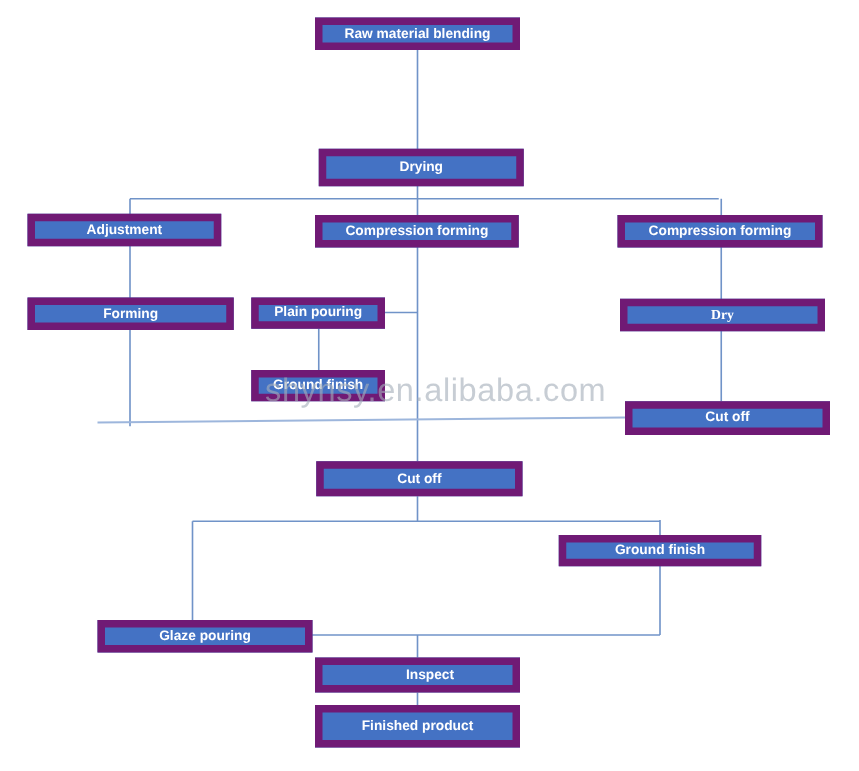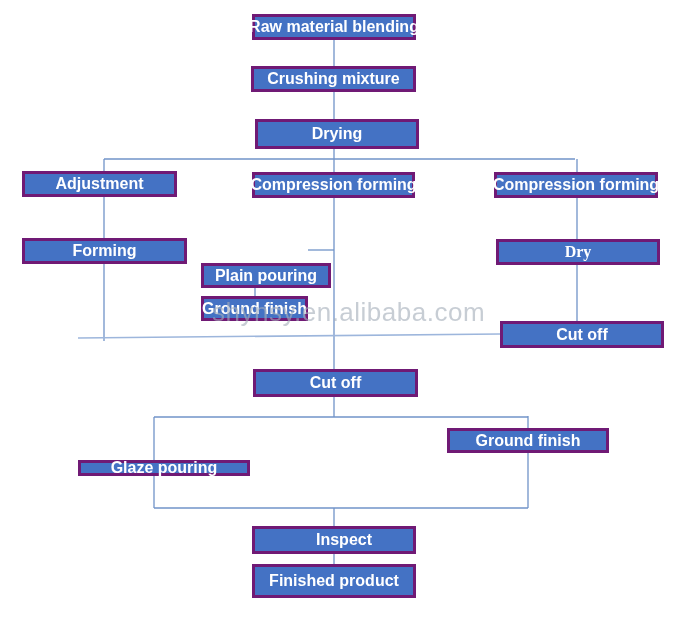--- a/index.html
+++ b/index.html
@@ -11,25 +11,25 @@
     font-family:"Liberation Sans", sans-serif;
   }
   .connector-layer{
     position:absolute;left:0;top:0;width:687px;height:617px;
     z-index:1;
   }
   .flow-node{
     position:absolute;
     box-sizing:border-box;
     background:#4472c4;
-    border:3px solid #701a75;
+    border:6px solid #701a75;
     color:#ffffff;
     display:flex;align-items:center;justify-content:center;
     font-weight:bold;
-    font-size:16px;
+    font-size:11px;
     line-height:1;
     z-index:2;
     white-space:nowrap;
   }
   .watermark{
     position:absolute;
     left:212px;top:297px;
     font-size:26px;
     letter-spacing:0.5px;
     color:rgba(165,174,186,0.62);
@@ -55,57 +55,54 @@
       <line x1="154" y1="417" x2="154" y2="508" stroke="#7093c8" stroke-width="1.3"></line>
       <line x1="528" y1="416" x2="528" y2="508" stroke="#7093c8" stroke-width="1.3"></line>
       <line x1="154" y1="508" x2="528" y2="508" stroke="#7093c8" stroke-width="1.3"></line>
       <line x1="334" y1="508" x2="334" y2="526" stroke="#7093c8" stroke-width="1.3"></line>
       <line x1="334" y1="554" x2="334" y2="580" stroke="#7093c8" stroke-width="1.3"></line>
     </svg>
 
   <div class="flow-node" style="left: 252px; top: 14px; width: 164px; height: 26px;">
       <span>Raw material blending</span>
     </div>
-    <div class="flow-node" style="left: 251px; top: 66px; width: 165px; height: 26px;">
-      <span>Crushing mixture</span>
-    </div>
     <div class="flow-node" style="left: 255px; top: 119px; width: 164px; height: 30px;">
       <span>Drying</span>
     </div>
     <div class="flow-node" style="left: 22px; top: 171px; width: 155px; height: 26px;">
       <span>Adjustment</span>
     </div>
     <div class="flow-node" style="left: 252px; top: 172px; width: 163px; height: 26px;">
       <span>Compression forming</span>
     </div>
     <div class="flow-node" style="left: 494px; top: 172px; width: 164px; height: 26px;">
       <span>Compression forming</span>
     </div>
     <div class="flow-node" style="left: 22px; top: 238px; width: 165px; height: 26px; justify-content: center;">
       <span>Forming</span>
     </div>
-    <div class="flow-node" style="left: 201px; top: 238px; width: 130px; height: 25px; margin-top: 25px;">
+    <div class="flow-node" style="left: 201px; top: 238px; width: 107px; height: 25px;">
       <span>Plain pouring</span>
     </div>
     <div class="flow-node" style="left: 496px; top: 239px; width: 164px; height: 26px; font-family: Liberation Serif, serif;">
       <span>Dry</span>
     </div>
     <div class="flow-node" style="left: 201px; top: 296px; width: 107px; height: 25px;">
       <span>Ground finish</span>
     </div>
     <div class="flow-node" style="left: 500px; top: 321px; width: 164px; height: 27px;">
       <span>Cut off</span>
     </div>
     <div class="flow-node" style="left: 253px; top: 369px; width: 165px; height: 28px;">
       <span>Cut off</span>
     </div>
     <div class="flow-node" style="left: 447px; top: 428px; width: 162px; height: 25px;">
       <span>Ground finish</span>
     </div>
-    <div class="flow-node" style="left: 78px; top: 460px; width: 172px; height: 16px; text-align: right;">
+    <div class="flow-node" style="left: 78px; top: 496px; width: 172px; height: 26px; text-align: right;">
       <span>Glaze pouring</span>
     </div>
     <div class="flow-node" style="left: 252px; top: 526px; width: 164px; height: 28px; padding-left: 20px;">
       <span>Inspect</span>
     </div>
     <div class="flow-node" style="left: 252px; top: 564px; width: 164px; height: 34px;">
       <span>Finished product</span>
     </div>
     <div class="watermark">shynsy.en.alibaba.com</div>
 </div>

